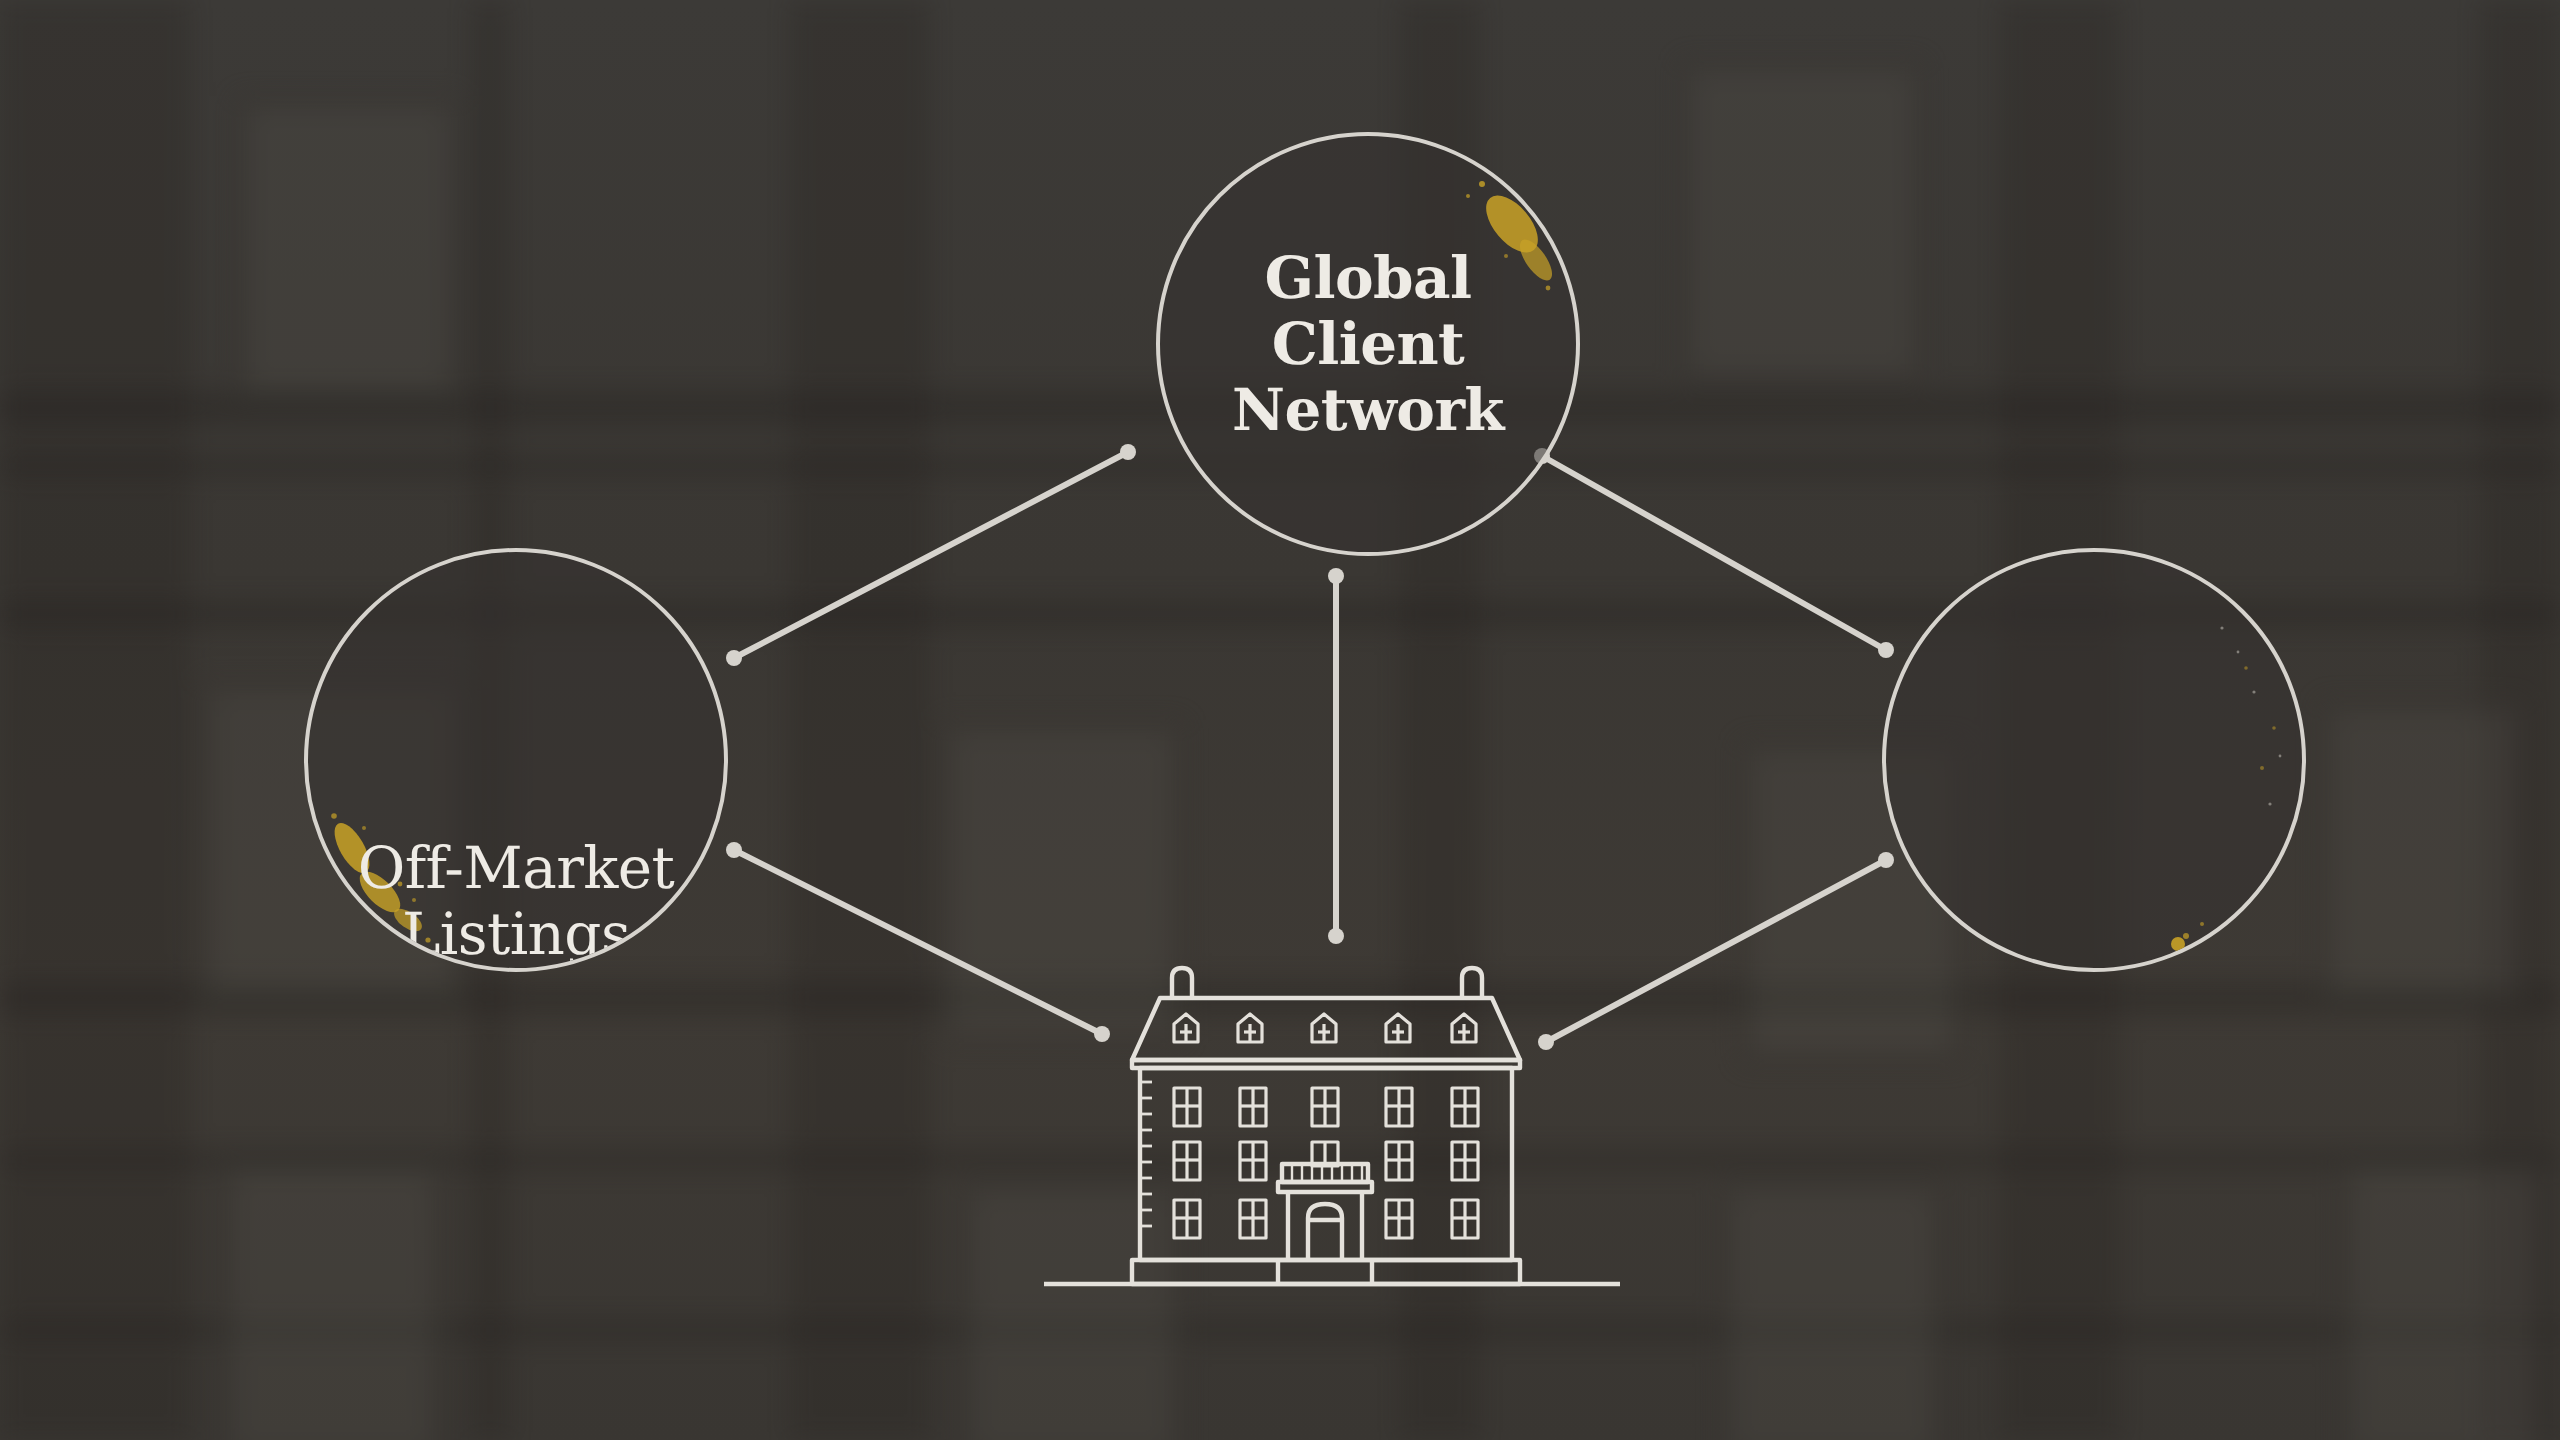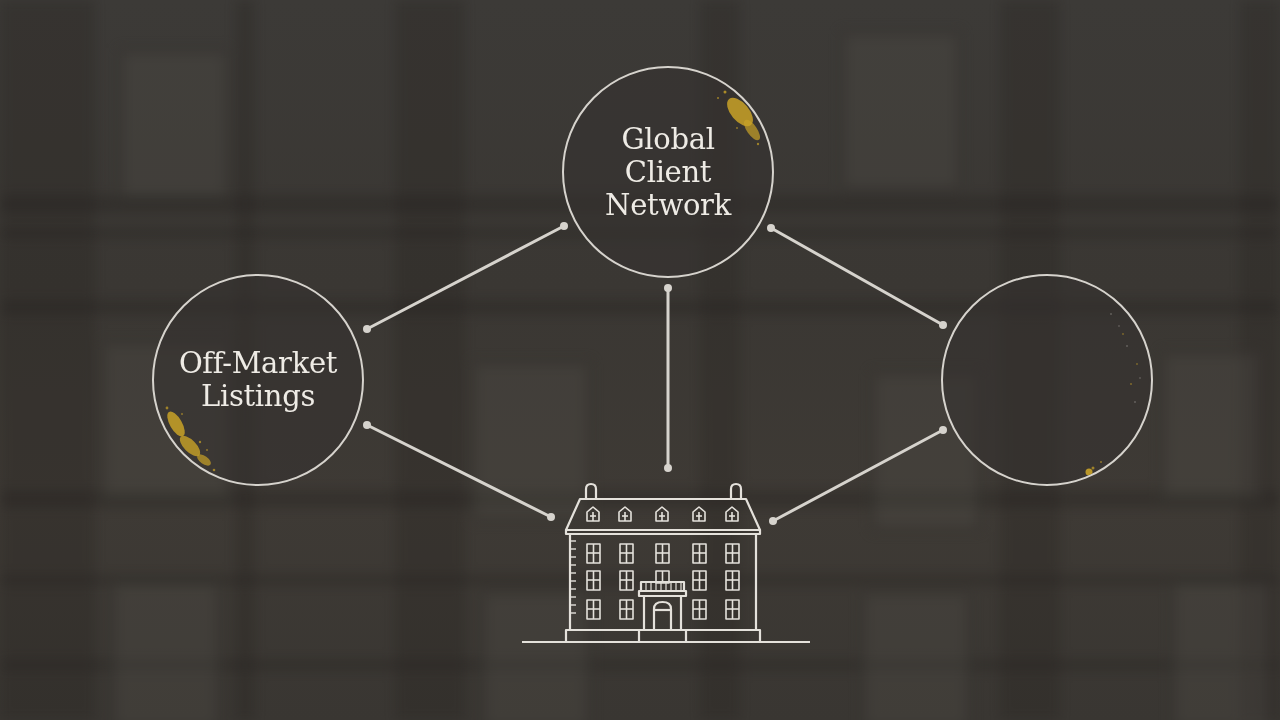--- a/index.html
+++ b/index.html
@@ -239,39 +239,39 @@
       <line x1="681" y1="596" x2="681" y2="630"></line>
       <path d="M654 630 V609 Q654 602 662.5 602 Q671 602 671 609 V630"></path>
       <line x1="654" y1="610" x2="671" y2="610"></line>
 
       <rect x="566" y="630" width="194" height="12"></rect>
       <line x1="639" y1="630" x2="639" y2="642"></line>
       <line x1="686" y1="630" x2="686" y2="642"></line>
     </g>
   </svg>
 
-  <div class="node" style="left:562px;top:66px;width:212px;height:212px;">
+  <div class="node" style="left:578px;top:66px;width:212px;height:212px;font-weight:bold;">
     <svg class="gold" width="212" height="212" viewBox="0 0 212 212" style="left:-2px;top:-2px;">
       <g fill="#c9a227">
         <ellipse cx="178" cy="46" rx="9" ry="17" transform="rotate(-40 178 46)" opacity="0.85"></ellipse>
         <ellipse cx="190" cy="64" rx="5" ry="12" transform="rotate(-35 190 64)" opacity="0.7"></ellipse>
         <circle cx="163" cy="26" r="1.5" opacity="0.8"></circle>
         <circle cx="168" cy="20" r="1.2" opacity="0.7"></circle>
         <circle cx="156" cy="32" r="1" opacity="0.7"></circle>
         <circle cx="186" cy="36" r="1.2" opacity="0.8"></circle>
         <circle cx="196" cy="78" r="1.2" opacity="0.7"></circle>
         <circle cx="175" cy="62" r="1" opacity="0.6"></circle>
       </g>
     </svg>
     <span class="node-label">Global
 Client
 Network</span>
   </div>
 
-  <div class="node" style="left:152px;top:274px;width:212px;height:212px;">
+  <div class="node" style="left:152px;top:274px;width:212px;height:212px;align-items:flex-end;">
     <svg class="gold" width="212" height="212" viewBox="0 0 212 212" style="left:-2px;top:-2px;">
       <g fill="#c9a227">
         <ellipse cx="24" cy="150" rx="6" ry="14" transform="rotate(-30 24 150)" opacity="0.85"></ellipse>
         <ellipse cx="38" cy="172" rx="6" ry="13" transform="rotate(-45 38 172)" opacity="0.8"></ellipse>
         <ellipse cx="52" cy="186" rx="4" ry="8" transform="rotate(-55 52 186)" opacity="0.7"></ellipse>
         <circle cx="15" cy="134" r="1.4" opacity="0.7"></circle>
         <circle cx="30" cy="140" r="1" opacity="0.6"></circle>
         <circle cx="48" cy="168" r="1.2" opacity="0.7"></circle>
         <circle cx="62" cy="196" r="1.3" opacity="0.7"></circle>
         <circle cx="55" cy="176" r="1" opacity="0.6"></circle>

